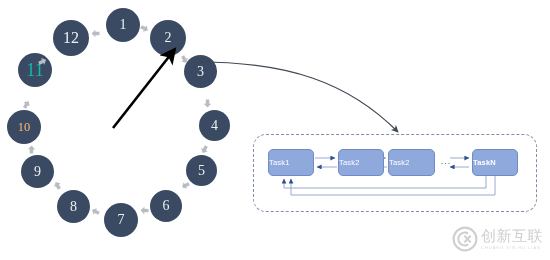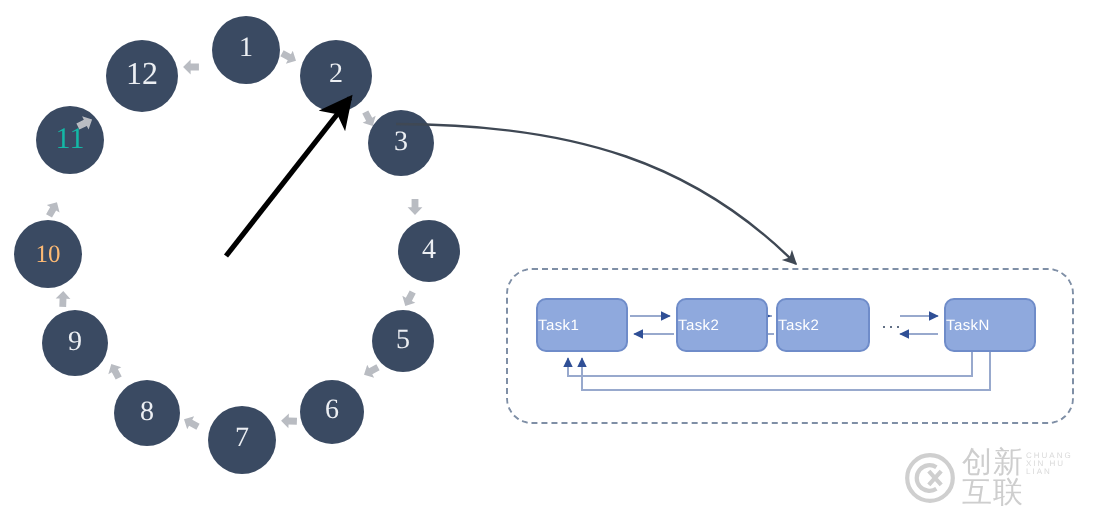--- a/index.html
+++ b/index.html
@@ -130,21 +130,21 @@
     opacity: 0.9;
   }
   #watermark-mark {
     width: 26px;
     height: 26px;
     flex: none;
   }
   #watermark-text {
     margin-left: 3px;
     display: flex;
-    flex-direction: row;
+    flex-direction: column;
     justify-content: center;
   }
   #watermark-cn {
     font-size: 15px;
     color: #c9c9c9;
     font-family: "DejaVu Sans", sans-serif;
     line-height: 1;
     letter-spacing: 0.5px;
   }
   #watermark-py {
@@ -185,21 +185,21 @@
       </div>
       <div class="ring-node" style="left: 57px; top: 190px; width: 33px; height: 33px; font-size: 14px; background: rgb(58, 74, 98); color: rgb(236, 239, 243);">
         <span>8</span>
       </div>
       <div class="ring-node" style="left: 21px; top: 155px; width: 33px; height: 33px; font-size: 14px; background: rgb(58, 74, 98); color: rgb(236, 239, 243);">
         <span>9</span>
       </div>
       <div class="ring-node" style="left: 7px; top: 110px; width: 34px; height: 34px; font-size: 12.5px; background: rgb(58, 74, 98); color: #fdba74;">
         <span>10</span>
       </div>
-      <div class="ring-node" style="left: 18px; top: 53px; width: 34px; height: 34px; font-size: 15px; background: rgb(58, 74, 98); color: #14b8a6;">
+      <div class="ring-node" style="left: 18px; top: 53px; width: 34px; height: 34px; font-size: 18px; background: rgb(58, 74, 98); color: #14b8a6;">
         <span>11</span>
       </div>
       <div class="ring-node" style="left: 53px; top: 20px; width: 36px; height: 36px; font-size: 16px; background: rgb(58, 74, 98); color: rgb(236, 239, 243);">
         <span>12</span>
       </div>
       <div class="ring-arrow" style="left: 91px; top: 29px; transform: rotate(180deg);">
         <svg viewBox="0 0 10 10">
           <path d="M0.6,3.1 L5.2,3.1 L5.2,0.9 L9.4,5 L5.2,9.1 L5.2,6.9 L0.6,6.9 Z" fill="#b9bcc2"></path>
         </svg>
       </div>
@@ -514,21 +514,21 @@
     <div id="task-row">
         <div class="task-box" style="left: 14px; width: 46px; background: rgb(143, 169, 221); border-color: rgb(111, 140, 201); color: rgb(255, 255, 255);">
           <span>Task1</span>
         </div>
         <div class="task-box" style="left: 84px; width: 46px; background: rgb(143, 169, 221); border-color: rgb(111, 140, 201); color: rgb(255, 255, 255);">
           <span>Task2</span>
         </div>
         <div class="task-box" style="left: 134px; width: 47px; background: rgb(143, 169, 221); border-color: rgb(111, 140, 201); color: rgb(255, 255, 255);">
           <span>Task2</span>
         </div>
-        <div class="task-box" style="left: 218px; width: 46px; background: rgb(143, 169, 221); border-color: rgb(111, 140, 201); color: rgb(255, 255, 255);">
+        <div class="task-box" style="left: 218px; width: 46px; background: rgb(143, 169, 221); border-color: rgb(111, 140, 201); color: rgb(255, 255, 255); font-weight: bold;">
           <span>TaskN</span>
         </div>
       </div>
     <div id="task-ellipsis">...</div>
   </div>
 
   <div id="watermark">
     <svg id="watermark-mark" viewBox="0 0 26 26">
       <circle cx="13" cy="13" r="11.4" fill="none" stroke="#cacaca" stroke-width="2.1"></circle>
       <path d="M16.2,7.6 A6.4,6.4 0 1 0 16.2,18.4" fill="none" stroke="#cacaca" stroke-width="2.1"></path>

